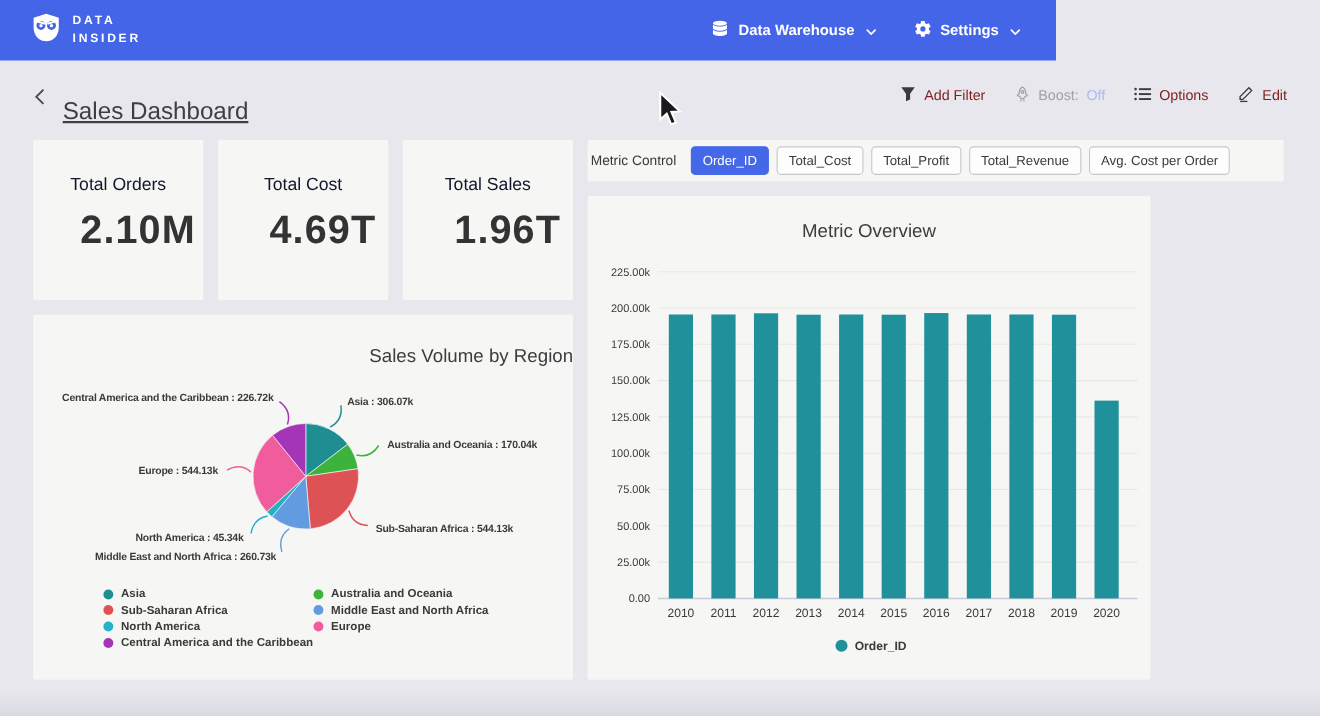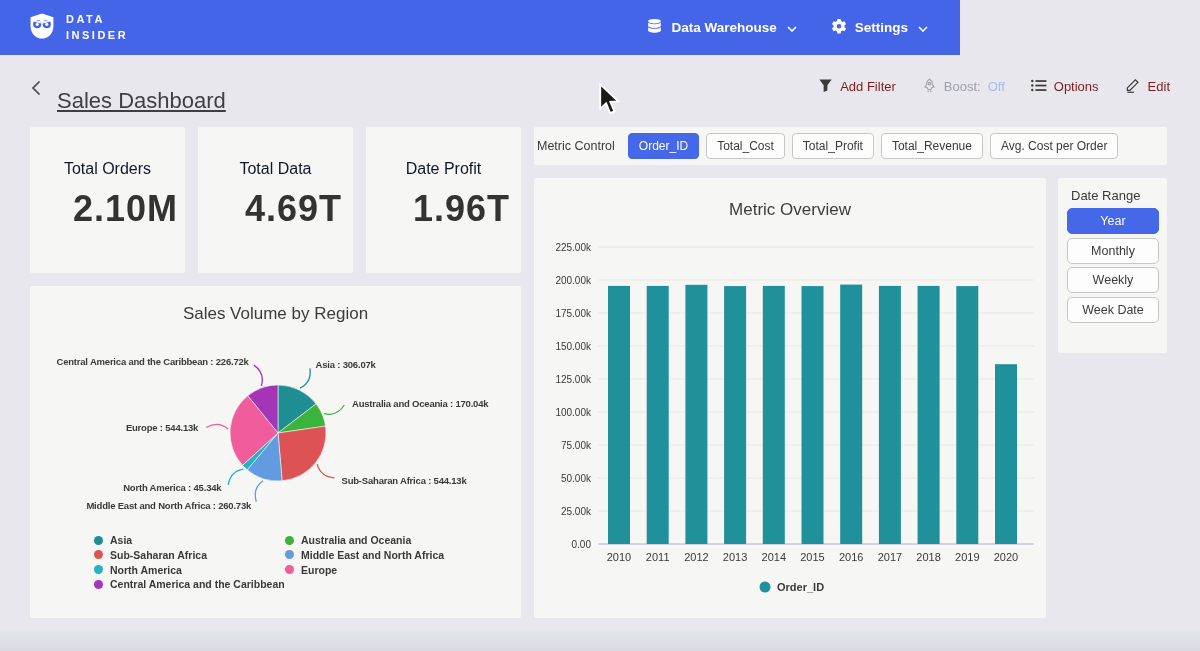--- a/index.html
+++ b/index.html
@@ -36,21 +36,21 @@
   .kpi-label { margin-top:33px; font-size:16px; font-weight:500; color:#0f172a; }
   .kpi-value { margin-top:10px; font-size:36px; font-weight:bold; color:#333; letter-spacing:1px;padding-left:36px; }
 
   .metric-panel { left:534px; top:127px; width:633px; height:38px; display:flex; align-items:center; padding-left:3px; gap:8px; }
   .metric-label { font-size:12.5px; color:#3A3A3A; margin-right:5px; }
   .chip-btn { font-family:inherit; font-size:12px; color:#3A3A3A; background:#FDFDFD; border:1px solid #C7C7C7;
     border-radius:4px; height:26px; padding:0 10px; cursor:pointer; }
   .chip-btn.active { background:#4468E8; border-color:#4468E8; color:#fff; }
 
   .pie-panel { left:30px; top:286px; width:491px; height:332px; }
-  .panel-title { text-align:center; padding-top:18px; font-size:17px; color:#3C3C3C; }
+  .panel-title { text-align:right; padding-top:28px; font-size:17px; color:#3C3C3C; }
   .pie-svg { position:absolute; left:0; top:55px; overflow:visible; }
   .pie-legend-item { position:absolute; display:flex; align-items:center; gap:7px; cursor:pointer; }
   .pie-legend-dot { width:9px; height:9px; border-radius:50%; flex:none; }
   .pie-legend-text { font-size:10.5px; font-weight:bold; color:#3A3A3A; white-space:nowrap; }
 
   .bar-panel { left:534px; top:178px; width:512px; height:440px; }
   .date-panel { left:1058px; top:178px; width:109px; height:175px; }
   .date-title { position:absolute; left:13px; top:10px; font-size:13px; font-weight:500; color:#3A3A3A; }
   .date-btn { position:absolute; left:9px; width:92px; height:26px; font-family:inherit; font-size:12.5px;
     color:#3A3A3A; background:#FDFDFD; border:1px solid #C7C7C7; border-radius:5px; cursor:pointer; }
@@ -175,25 +175,25 @@
       </div>
     </div>
   </div>
 
   <div id="kpi-row">
       <div class="panel kpi-card" style="left: 30px;">
         <div class="kpi-label">Total Orders</div>
         <div class="kpi-value">2.10M</div>
       </div>
       <div class="panel kpi-card" style="left: 198px;">
-        <div class="kpi-label">Total Data</div>
+        <div class="kpi-label">Total Cost</div>
         <div class="kpi-value">4.69T</div>
       </div>
       <div class="panel kpi-card" style="left: 366px;">
-        <div class="kpi-label">Date Profit</div>
+        <div class="kpi-label">Total Sales</div>
         <div class="kpi-value">1.96T</div>
       </div>
     </div>
 
   <div class="panel metric-panel">
     <span class="metric-label">Metric Control</span>
     <span id="metric-buttons" style="display:flex;gap:7px;">
         <button class="chip-btn active">Order_ID</button>
         <button class="chip-btn">Total_Cost</button>
         <button class="chip-btn">Total_Profit</button>
@@ -302,24 +302,20 @@
         <text x="394.6" y="383" text-anchor="middle" class="tick-x">2018</text>
         <rect x="422.3" y="108.1" width="22" height="257.9" fill="#20909A"></rect>
         <text x="433.3" y="383" text-anchor="middle" class="tick-x">2019</text>
         <rect x="461.0" y="186.2" width="22" height="179.8" fill="#20909A"></rect>
         <text x="472.0" y="383" text-anchor="middle" class="tick-x">2020</text>
         <circle cx="231" cy="409" r="5.5" fill="#20909A"></circle>
         <text x="243" y="413" class="svg-legend">Order_ID</text>
       </svg>
   </div>
 
-  <div class="panel date-panel">
-    <div class="date-title">Date Range</div>
-    <span id="date-buttons"><button class="date-btn active" style="top: 30px;">Year</button><button class="date-btn" style="top: 59.5px;">Monthly</button><button class="date-btn" style="top: 89px;">Weekly</button><button class="date-btn" style="top: 118.5px;">Week Date</button></span>
-  </div>
 
   <span class="cursor">
     <svg width="24" height="32" viewBox="0 0 14 19">
       <path d="M1.2 0.8 L1.2 15.2 L4.7 12.1 L7.1 17.9 L9.6 16.8 L7.2 11.2 L11.9 10.9 Z" fill="#1a1a1a" stroke="#fff" stroke-width="1.1"></path>
     </svg>
   </span>
 
   <div class="footer-shade"></div>
 </div>
 

